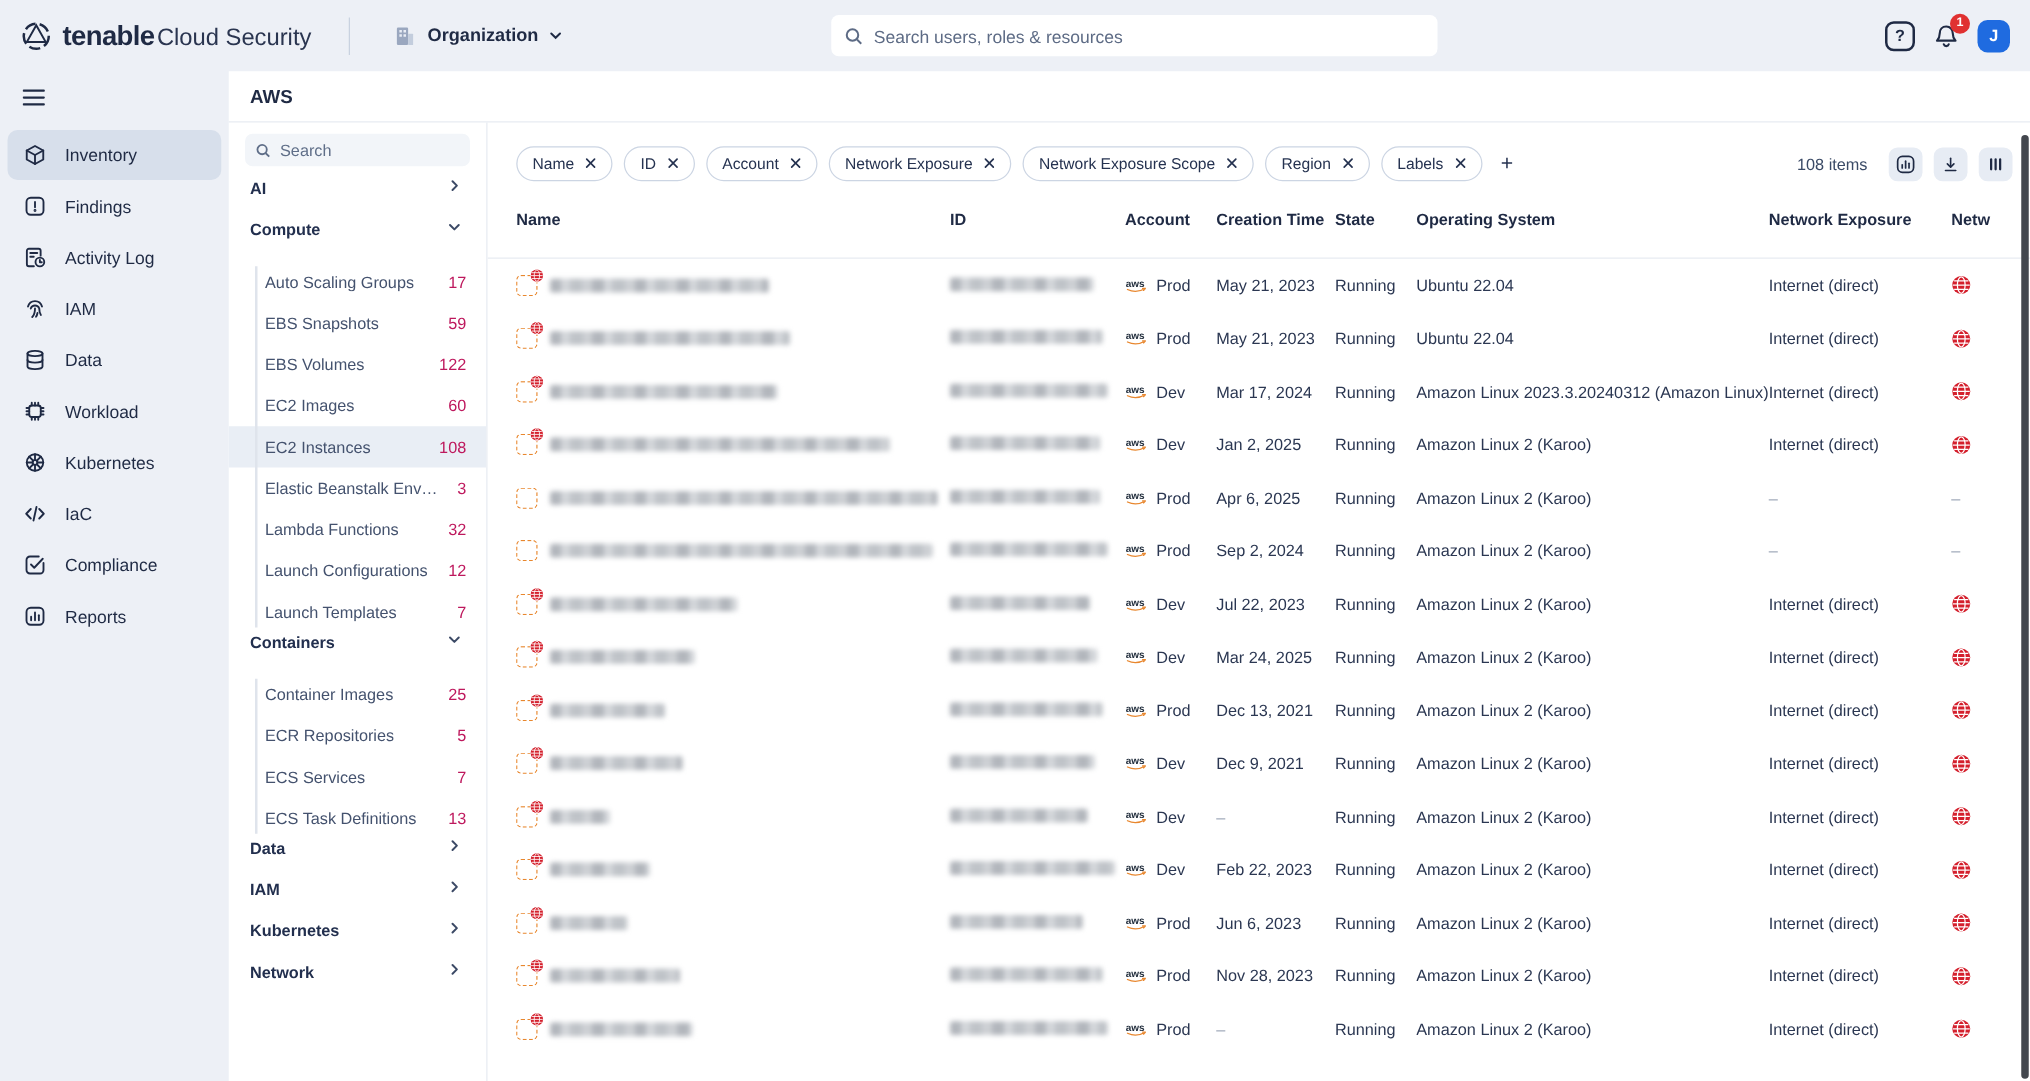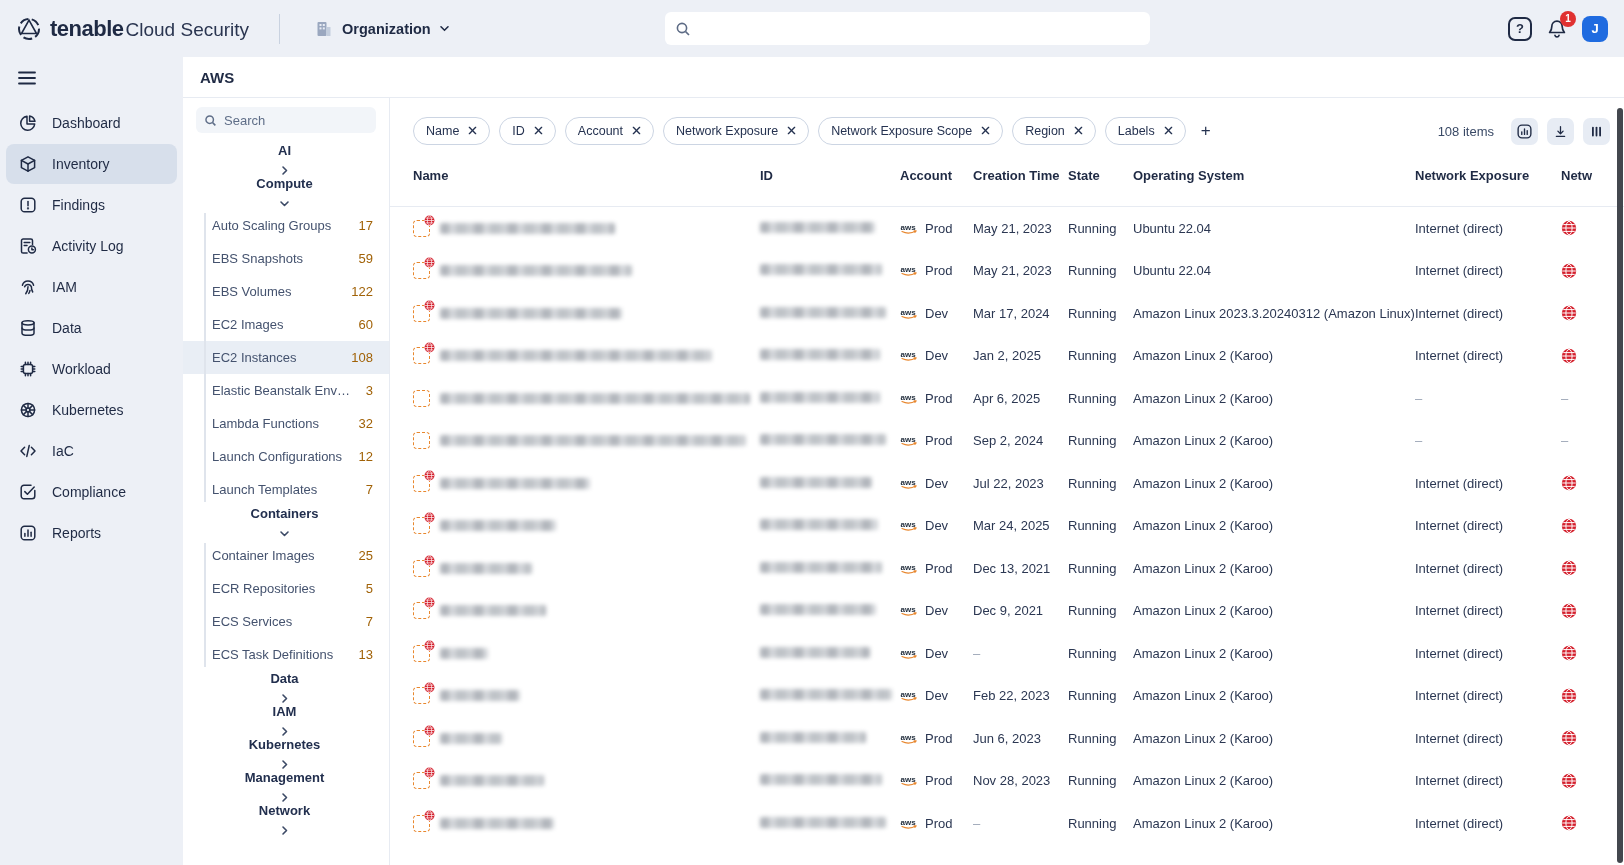--- a/index.html
+++ b/index.html
@@ -35,28 +35,28 @@
   .content { flex:1; min-width:0; background:#fff; display:flex; flex-direction:column; }
   .content-header { height:41px; border-bottom:1px solid #e7ebf2; display:flex; align-items:center; padding-left:17px; }
   .page-title { font-size:15px; font-weight:700; color:#1f2a44; }
   .content-body { flex:1; display:flex; min-height:0; }
 
   
   .panel { width:207px; flex:0 0 207px; border-right:1px solid #e7ebf2; overflow:hidden; }
   .panel-search { margin:9px 13px 10px 13px; height:26px; background:#f2f5f9; border-radius:6px; display:flex; align-items:center; padding:0 8px; }
   .panel-search input { border:none; outline:none; background:transparent; font-size:13px; color:#3a4a66; width:130px; margin-left:7px; font-family:"Liberation Sans",sans-serif; }
   .panel-search input::placeholder { color:#5f6e88; }
-  .tree-section { height:33px; display:flex; align-items:center; justify-content:space-between; padding:0 20px 0 17px; cursor:pointer;flex-direction:column; }
+  .tree-section { height:33px; display:flex; justify-content:space-between; padding:0 20px 0 17px; cursor:pointer; }
   .tree-section-label { font-size:13px; font-weight:600; color:#222f4e; }
   .tree-children { position:relative; }
   .tree-children:before { content:""; position:absolute; left:21px; top:4px; bottom:4px; width:2px; background:#dfe4ec; }
   .tree-child { height:33px; display:flex; align-items:center; justify-content:space-between; padding:0 16px 0 29px; cursor:pointer; }
   .tree-child.selected { background:#e9eef5; }
   .tree-child-label { font-size:13px; color:#44526e; white-space:nowrap; overflow:hidden; text-overflow:ellipsis; max-width:140px; }
-  .tree-count { font-size:13px; color:#a16207; }
+  .tree-count { font-size:13px; color:#be185d; }
   .chev { display:flex; }
 
   
   .main { flex:1; min-width:0; position:relative; overflow:hidden; }
   .filterbar { padding:19px 14px 0 23px; display:flex; align-items:center; }
   .chips { display:flex; gap:9px; align-items:center; flex-wrap:nowrap; }
   .chip { height:28px; border:1px solid #ccd5e3; border-radius:15px; display:flex; align-items:center; gap:9px; padding:0 12px; font-size:12.5px; color:#253250; background:#fff; cursor:pointer; white-space:nowrap; }
   .chip-x { font-size:12px; color:#253250; cursor:pointer; line-height:1; }
   .add-filter { font-size:17px; color:#253250; margin-left:6px; cursor:pointer; font-weight:400; }
   .filter-right { margin-left:auto; display:flex; align-items:center; gap:9px; }
@@ -115,20 +115,21 @@
         </svg>
     </span>
   </div>
   <div class="top-search">
     <span style="display:flex;">
       <svg width="16" height="16" viewBox="0 0 16 16" fill="none" stroke="#5d6b85" stroke-width="1.6">
           <circle cx="7" cy="7" r="4.6"></circle>
           <line x1="10.6" y1="10.6" x2="14" y2="14"></line>
         </svg>
     </span>
+    <input type="text" placeholder="Search users, roles &amp; resources" style="">
   </div>
   <div class="top-right">
     <button class="help-btn">?</button>
     <div class="bell-wrap">
       <span style="display:flex;">
         <svg width="22" height="22" viewBox="0 0 22 22" fill="none" stroke="#1f2a44" stroke-width="1.7" stroke-linejoin="round">
           <path d="M11 3.2c-3.2 0-5.2 2.4-5.2 5.4 0 3.6-1.4 5-2.2 5.9h14.8c-0.8-0.9-2.2-2.3-2.2-5.9 0-3-2-5.4-5.2-5.4z"></path>
           <path d="M9 17.4a2.1 2.1 0 0 0 4 0" stroke-linecap="round"></path>
         </svg>
       </span>
@@ -142,29 +143,20 @@
 
   <nav class="main-nav">
     <span class="menu-btn">
       <svg width="18" height="14" viewBox="0 0 18 14" stroke="#1f2a44" stroke-width="1.8" stroke-linecap="round">
           <line x1="1" y1="1.5" x2="17" y2="1.5"></line>
           <line x1="1" y1="7" x2="17" y2="7"></line>
           <line x1="1" y1="12.5" x2="17" y2="12.5"></line>
         </svg>
     </span>
     <div id="nav-items">
-  <div class="nav-item ">
-    <span class="nav-icon">
-            <svg width="20" height="20" viewBox="0 0 20 20" fill="none" stroke="#1f2a44" stroke-width="1.5" stroke-linecap="round" stroke-linejoin="round">
-              <path d="M9 3.3 A7 7 0 1 0 16.7 11 H9 Z"></path>
-              <path d="M11.6 2.9 a7 7 0 0 1 5.4 5.4 h-5.4 Z"></path>
-            </svg>
-          </span>
-    <span class="nav-label">Dashboard</span>
-  </div>
   <div class="nav-item active">
     <span class="nav-icon">
             <svg width="20" height="20" viewBox="0 0 20 20" fill="none" stroke="#1f2a44" stroke-width="1.5" stroke-linecap="round" stroke-linejoin="round">
               <path d="M10 2.8 L16.6 6.4 V13.6 L10 17.2 L3.4 13.6 V6.4 Z"></path>
               <path d="M3.4 6.4 L10 10 L16.6 6.4"></path>
               <path d="M10 10 V17.2"></path>
             </svg>
           </span>
     <span class="nav-label">Inventory</span>
   </div>
@@ -381,28 +373,20 @@
 
   <div class="tree-section">
     <span class="tree-section-label">Kubernetes</span>
     <span class="chev">
                 <svg width="11" height="11" viewBox="0 0 11 11" fill="none" stroke="#3c4a66" stroke-width="1.6" stroke-linecap="round" stroke-linejoin="round">
                   <path d="M4 2 L7.5 5.5 L4 9"></path>
                 </svg>
               </span>
   </div>
 
-  <div class="tree-section">
-    <span class="tree-section-label">Management</span>
-    <span class="chev">
-                <svg width="11" height="11" viewBox="0 0 11 11" fill="none" stroke="#3c4a66" stroke-width="1.6" stroke-linecap="round" stroke-linejoin="round">
-                  <path d="M4 2 L7.5 5.5 L4 9"></path>
-                </svg>
-              </span>
-  </div>
 
   <div class="tree-section">
     <span class="tree-section-label">Network</span>
     <span class="chev">
                 <svg width="11" height="11" viewBox="0 0 11 11" fill="none" stroke="#3c4a66" stroke-width="1.6" stroke-linecap="round" stroke-linejoin="round">
                   <path d="M4 2 L7.5 5.5 L4 9"></path>
                 </svg>
               </span>
   </div>
   </div>

